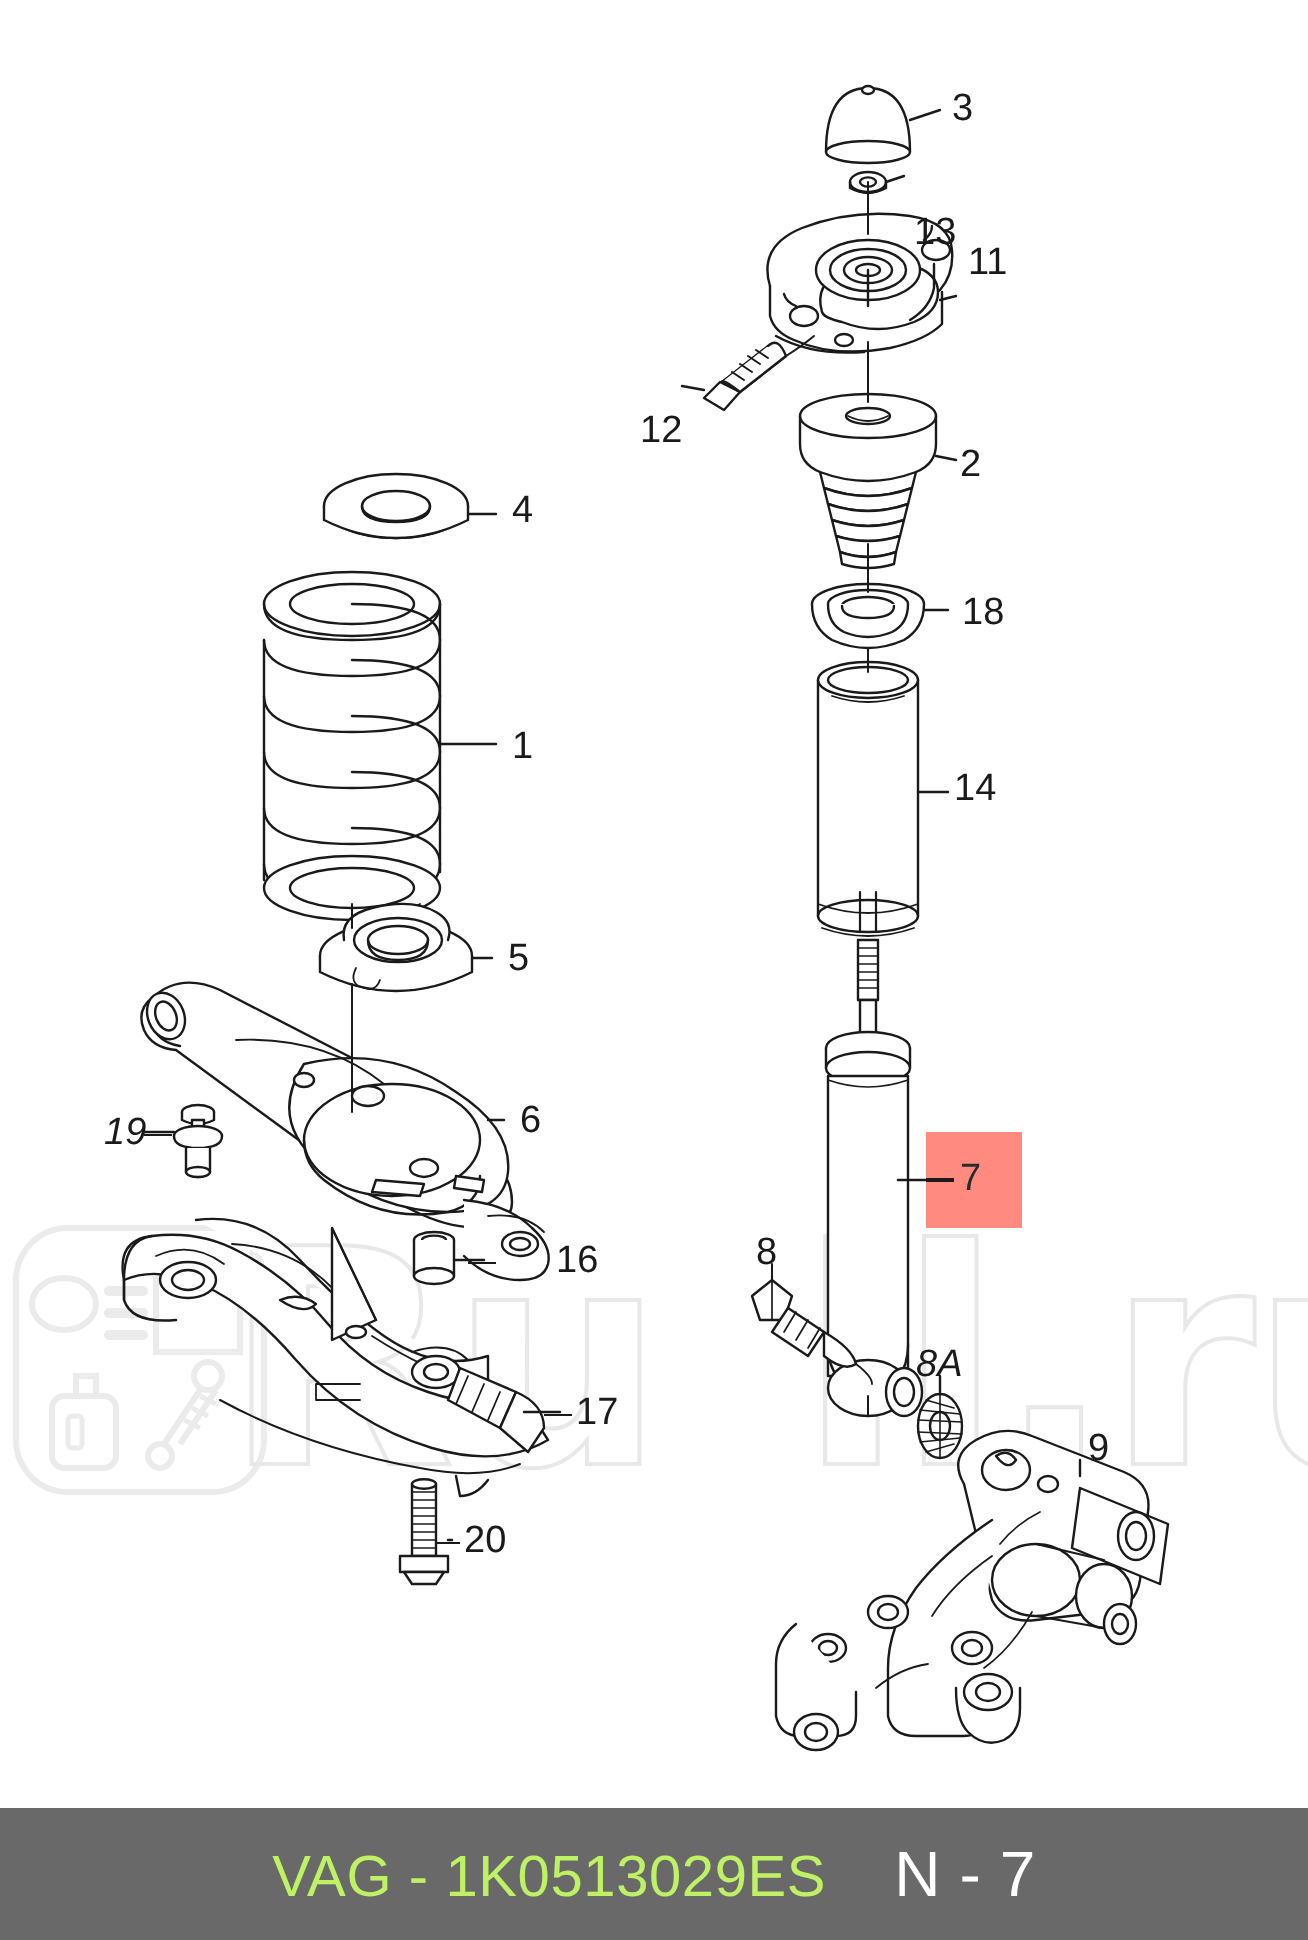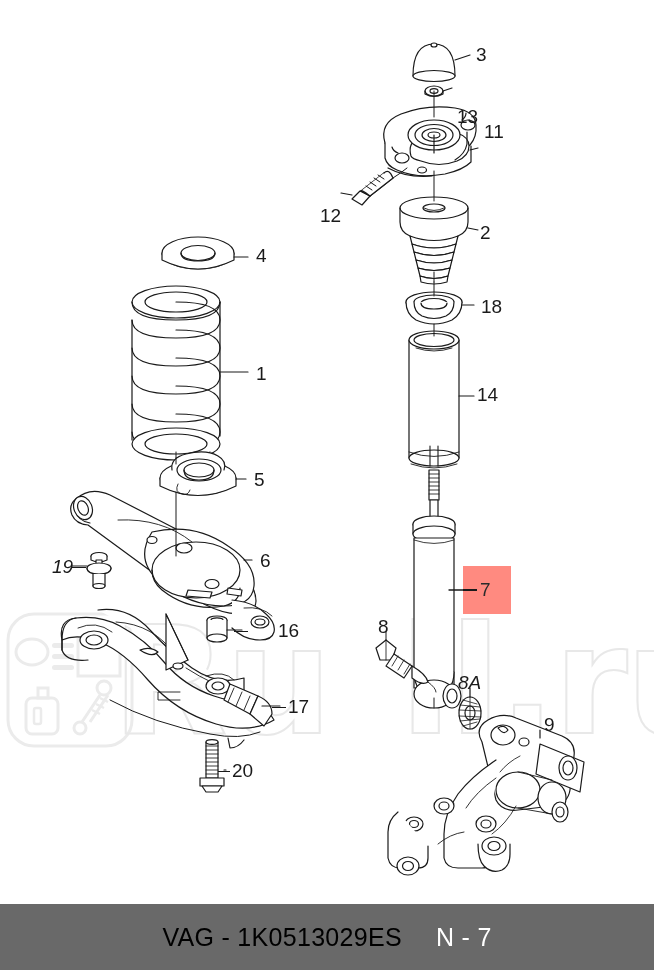--- a/index.html
+++ b/index.html
@@ -46,25 +46,25 @@
   .callout.hl{color:#2b2b2b;}
 
   
   .footer{
     position:absolute;left:0;top:904px;width:654px;height:66px;
     background:#696969;
     display:flex;align-items:center;justify-content:center;
   }
   .footer-inner{display:flex;align-items:baseline;gap:34px;}
   .footer-main{
-    color:#000000;font-size:25px;font-family:"Liberation Sans", sans-serif;
+    color:#bef264;font-size:29px;font-family:"Liberation Sans", sans-serif;
     letter-spacing:0.3px;white-space:nowrap;
   }
   .footer-sec{
-    color:#ffffff;font-size:25px;font-family:"Liberation Sans", sans-serif;
+    color:#ffffff;font-size:32px;font-family:"Liberation Sans", sans-serif;
     letter-spacing:0.3px;white-space:nowrap;
   }
 </style>
 </head>
 <body>
 
 <div id="page">
 
   <div class="diagram-area">
 

